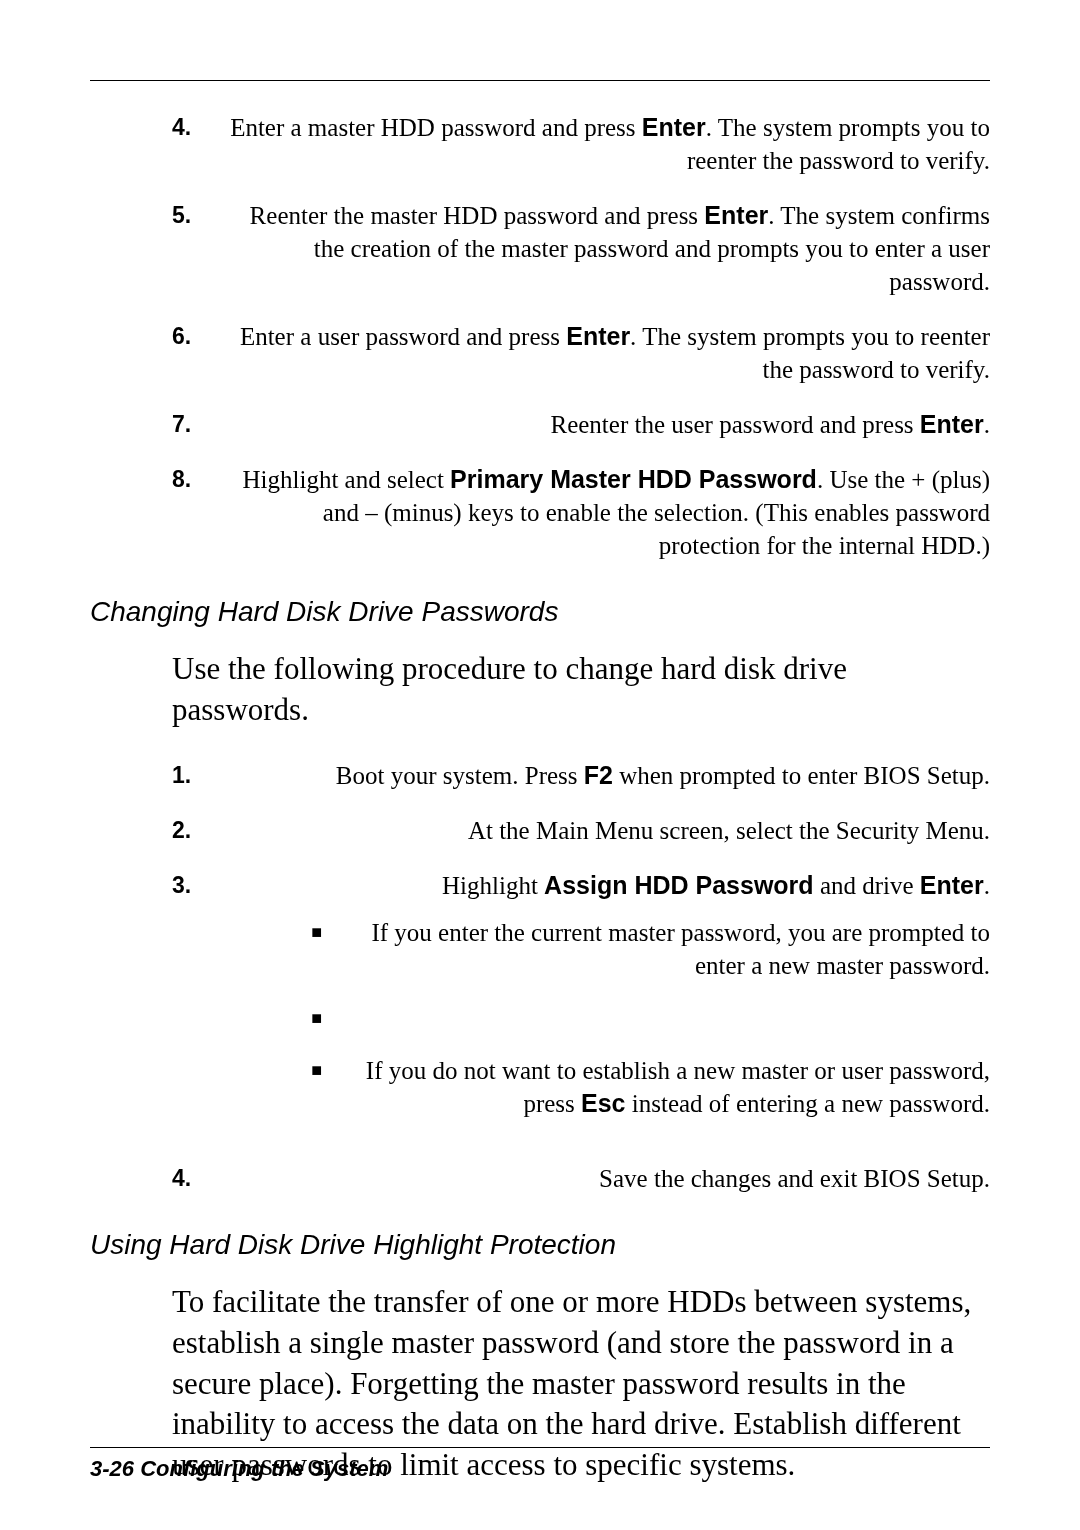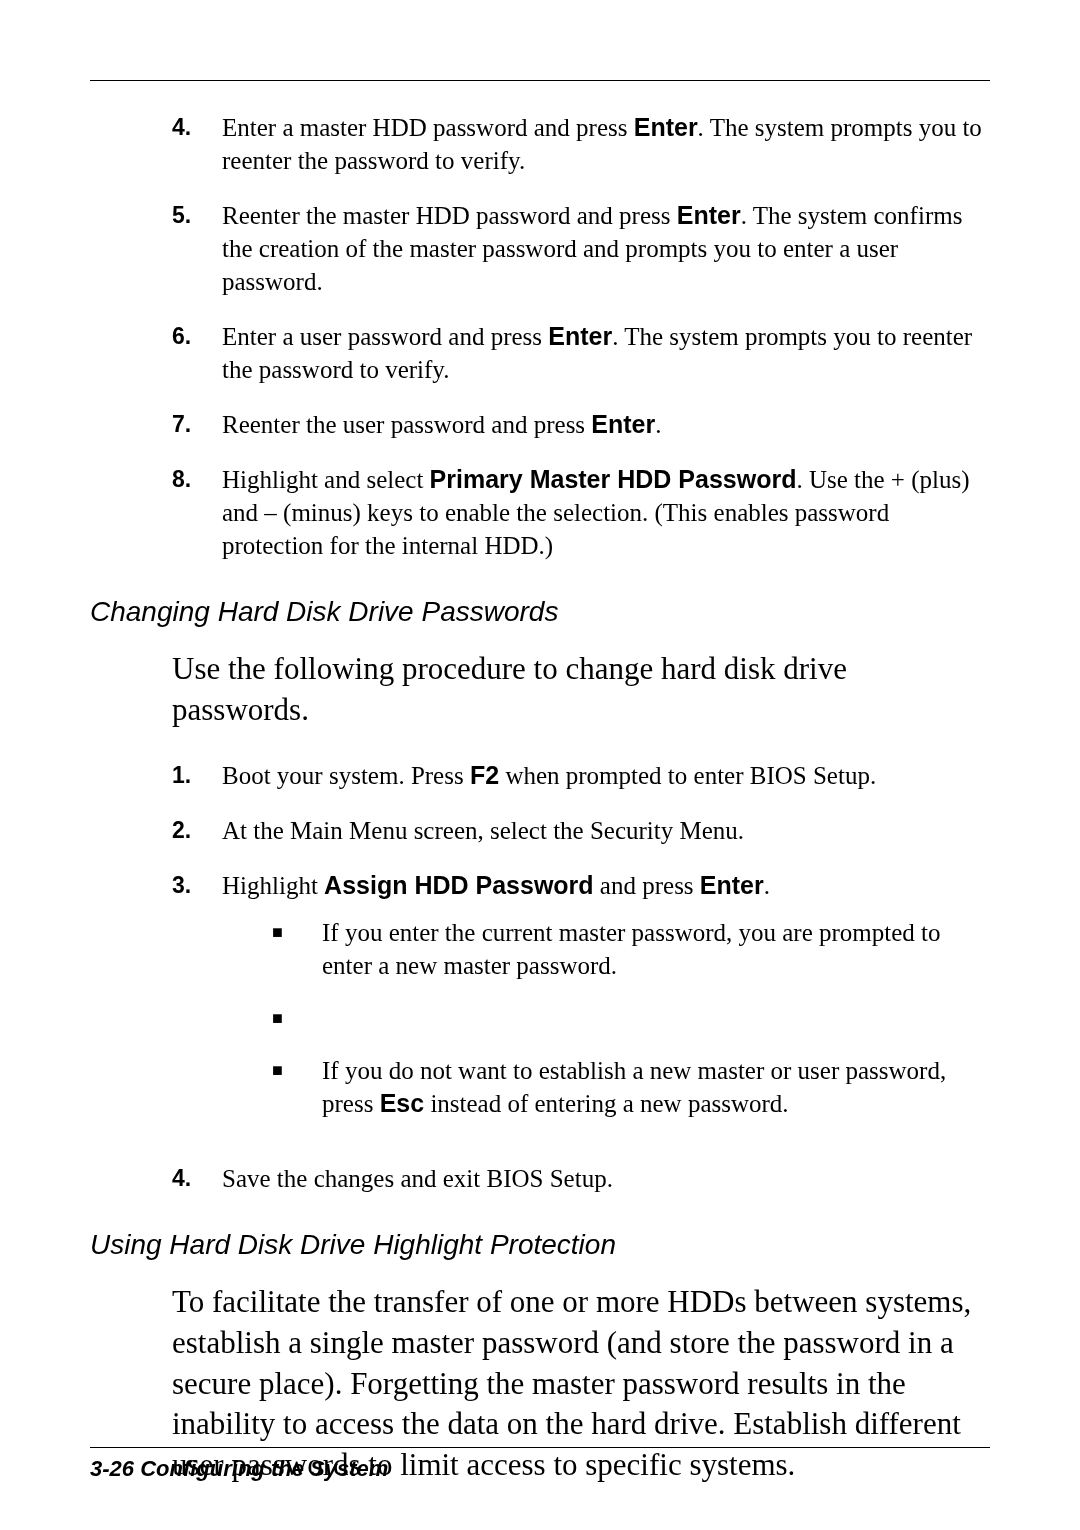--- a/index.html
+++ b/index.html
@@ -36,20 +36,21 @@
   }
   .num {
     font-family: Arial, Helvetica, sans-serif;
     font-weight: bold;
     min-width: 50px;
     font-size: 23px;
     padding-top: 1px;
   }
   .txt {
     flex: 1;
+    text-align: right;
   }
   .bold-sans {
     font-family: Arial, Helvetica, sans-serif;
     font-weight: bold;
   }
   .h2 {
     font-family: Arial, Helvetica, sans-serif;
     font-weight: normal;
     font-style: italic;
     font-size: 28px;
@@ -130,21 +131,21 @@
         <span class="num">1.</span>
         <span class="txt"><span>Boot your system. Press </span><span class="bold-sans">F2</span><span> when prompted to enter BIOS Setup.</span></span>
       </li>
       <li>
         <span class="num">2.</span>
         <span class="txt">At the Main Menu screen, select the Security Menu.</span>
       </li>
       <li>
         <span class="num">3.</span>
         <span class="txt">
-          <span>Highlight </span><span class="bold-sans">Assign HDD Password</span><span> and press </span><span class="bold-sans">Enter</span><span>.</span>
+          <span>Highlight </span><span class="bold-sans">Assign HDD Password</span><span> and drive </span><span class="bold-sans">Enter</span><span>.</span>
           <ul class="ul-inner">
             <li>
               <span class="bullet">■</span>
               <span class="txt">If you enter the current master password, you are prompted to enter a new master password.</span>
             </li>
             <li>
               <span class="bullet">■</span>
             </li>
             <li>
               <span class="bullet">■</span>

